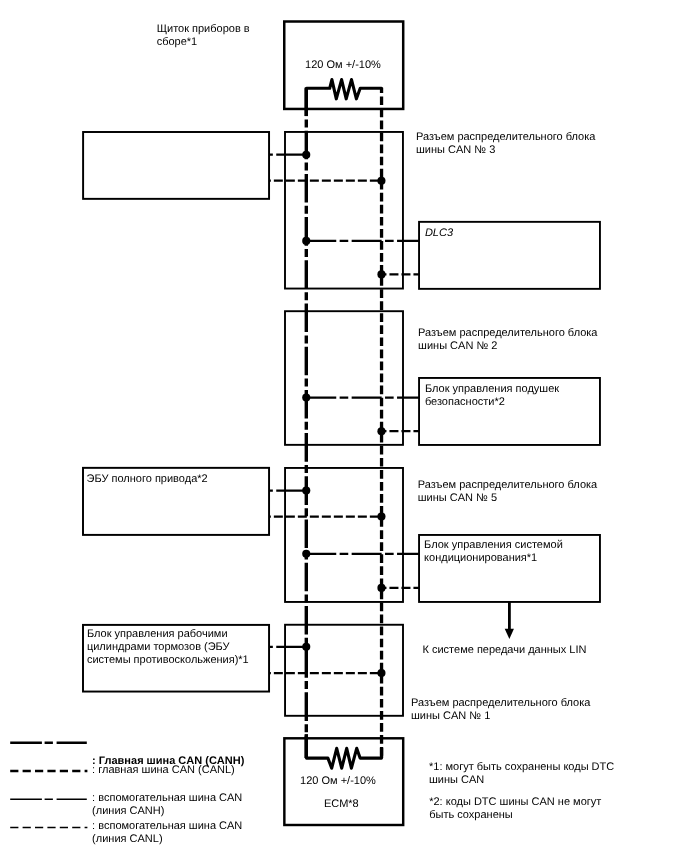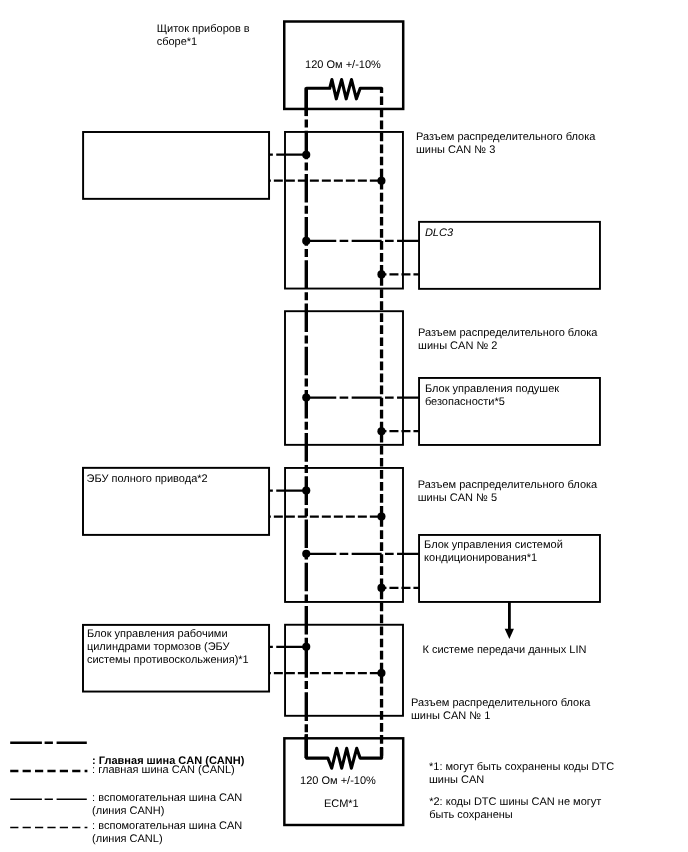--- a/index.html
+++ b/index.html
@@ -97,42 +97,42 @@
 
 <div class="lbl" style="left:416.0px;top:130.8px;">Разъем распределительного блока
 шины CAN № 3</div>
 
 <div class="lbl" style="left:424.9px;top:227.3px;font-style:italic;">DLC3</div>
 
 <div class="lbl" style="left:418.1px;top:327.0px;">Разъем распределительного блока
 шины CAN № 2</div>
 
 <div class="lbl" style="left:424.9px;top:382.9px;">Блок управления подушек
-безопасности*5</div>
+безопасности*2</div>
 
 <div class="lbl" style="left:86.6px;top:472.9px;">ЭБУ полного привода*2</div>
 
 <div class="lbl" style="left:417.8px;top:478.8px;">Разъем распределительного блока
 шины CAN № 5</div>
 
 <div class="lbl" style="left:424.1px;top:538.9px;">Блок управления системой
 кондиционирования*1</div>
 
 <div class="lbl" style="left:422.5px;top:643.8px;">К системе передачи данных LIN</div>
 
 <div class="lbl" style="left:86.9px;top:627.6px;">Блок управления рабочими
 цилиндрами тормозов (ЭБУ
 системы противоскольжения)*1</div>
 
 <div class="lbl" style="left:411.0px;top:696.8px;">Разъем распределительного блока
 шины CAN № 1</div>
 
 <div class="lbl" style="left:300.1px;top:774.8px;">120 Ом +/-10%</div>
 
-<div class="lbl" style="left:323.9px;top:797.7px;">ECM*1</div>
+<div class="lbl" style="left:323.9px;top:797.7px;">ECM*8</div>
 
 <div class="lbl" style="left:429.0px;top:761.1px;">*1: могут быть сохранены коды DTC
 шины CAN</div>
 
 <div class="lbl" style="left:429.2px;top:795.6px;">*2: коды DTC шины CAN не могут
 быть сохранены</div>
 
 <div class="lbl" style="left:92.1px;top:755px;font-weight:bold;">: Главная шина CAN (CANH)</div>
 <div class="lbl" style="left:92.1px;top:763.9px;">: главная шина CAN (CANL)</div>
 <div class="lbl" style="left:92.1px;top:791.9px;">: вспомогательная шина CAN

